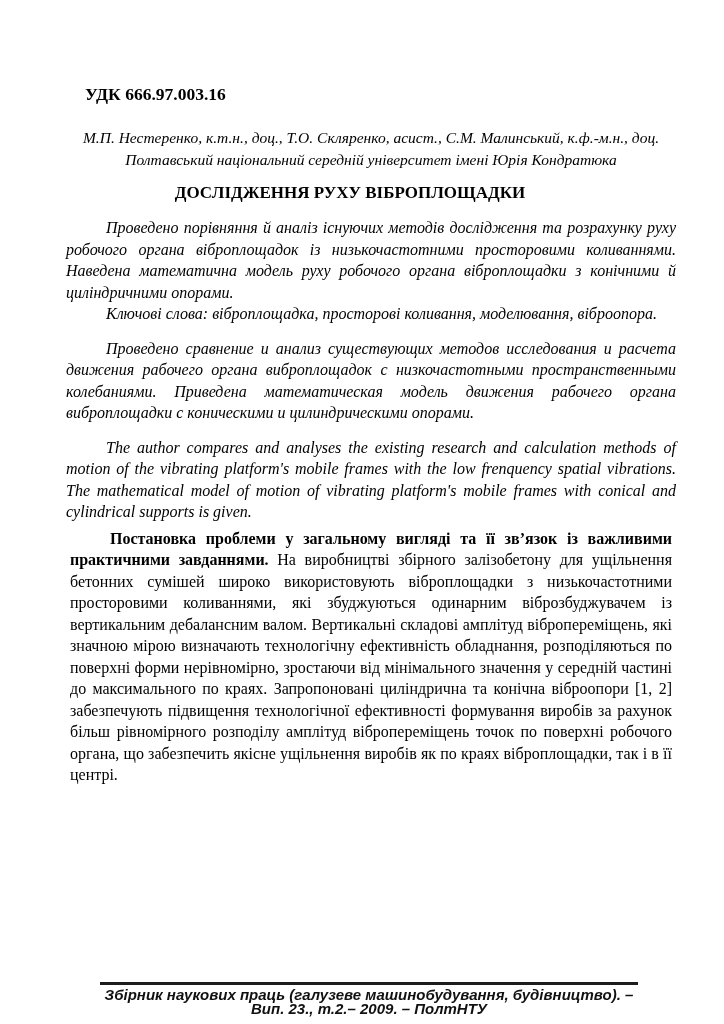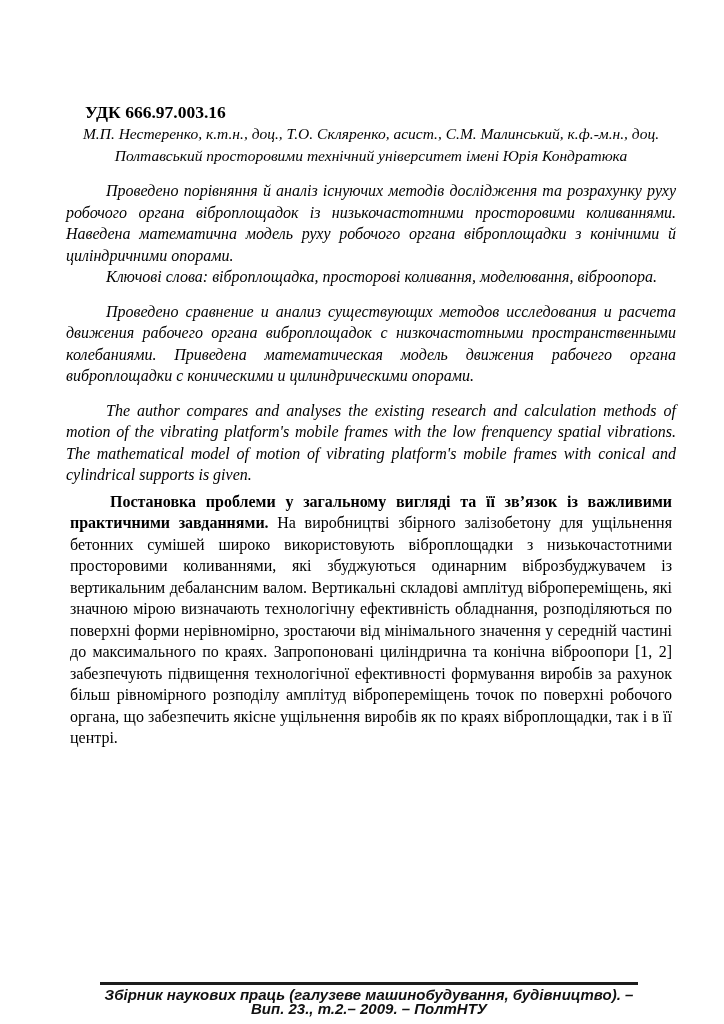--- a/index.html
+++ b/index.html
@@ -12,31 +12,31 @@
     width: 724px;
     height: 1024px;
     background: #ffffff;
     overflow: hidden;
     font-family: "Liberation Serif", serif;
     color: #000000;
   }
   .content {
     position: absolute;
     left: 66px;
-    top: 101px;
+    top: 83px;
     width: 610px;
   }
   .udc {
     font-weight: bold;
     font-size: 17.5px;
     line-height: 22px;
     padding-left: 19px;
   }
   .byline {
-    margin-top: 0;
+    margin-top: 22px;
     text-align: center;
     font-style: italic;
     font-size: 15.5px;
     line-height: 22px;
   }
   .paper-title {
     margin-top: 11px;
     text-align: center;
     font-weight: bold;
     font-size: 17px;
@@ -84,24 +84,25 @@
 </head>
 <body>
 
 <div class="page">
   <div class="content">
 
     <div class="udc">УДК 666.97.003.16</div>
 
     <div class="byline">
       <div>М.П. Нестеренко, к.т.н., доц., Т.О. Скляренко, асист., С.М. Малинський, к.ф.-м.н., доц.</div>
-      <div>Полтавський просторовими технічний університет імені Юрія Кондратюка</div>
+      <div>Полтавський національний середній університет імені Юрія Кондратюка</div>
     </div>
 
     <div class="paper-title">
+      <div>ДОСЛІДЖЕННЯ РУХУ ВІБРОПЛОЩАДКИ</div>
     </div>
 
     <div class="abstract-block">
       <p>Проведено порівняння й аналіз існуючих методів дослідження та розрахунку руху робочого органа віброплощадок із низькочастотними просторовими коливаннями. Наведена математична модель руху робочого органа віброплощадки з конічними й циліндричними опорами.</p>
       <p>Ключові слова: віброплощадка, просторові коливання, моделювання, віброопора.</p>
     </div>
 
     <div class="abstract-block tight">
       <p>Проведено сравнение и анализ существующих методов исследования и расчета движения рабочего органа виброплощадок с низкочастотными пространственными колебаниями. Приведена математическая модель движения рабочего органа виброплощадки с коническими и цилиндрическими опорами.</p>
     </div>

